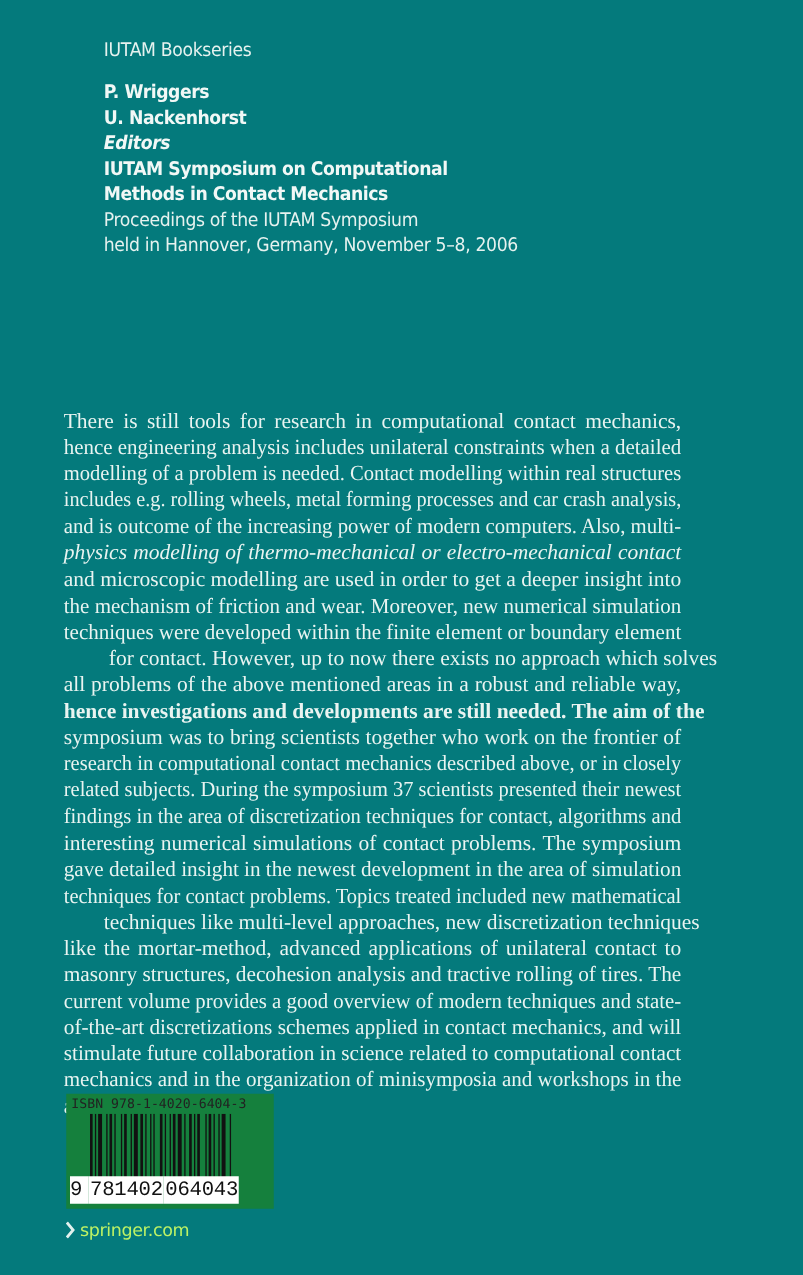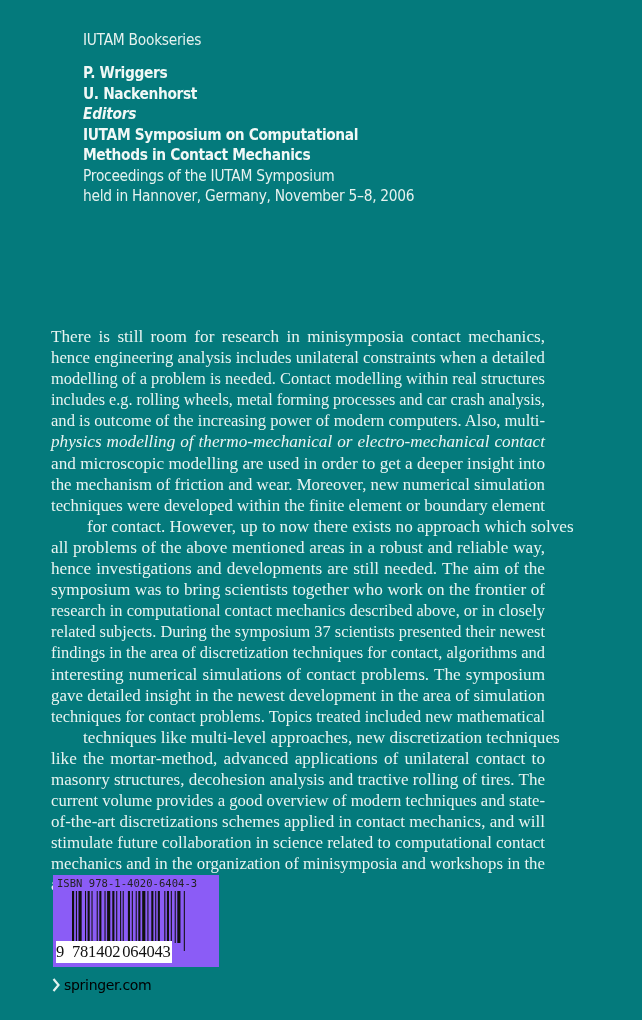--- a/index.html
+++ b/index.html
@@ -92,21 +92,21 @@
     }
     .blurb-line.last {
       text-align-last: left;
     }
     .barcode-box {
       position: absolute;
       left: 53px;
       top: 875px;
       width: 166px;
       height: 92px;
-      background: #8b5cf6;
+      background: #15803d;
     }
     .isbn-text {
       position: absolute;
       left: 4px;
       top: 2px;
       width: 160px;
       font-family: "DejaVu Sans Mono", monospace;
       font-size: 10.5px;
       line-height: 12px;
       color: #222;
@@ -117,21 +117,21 @@
       position: absolute;
       left: 19px;
       top: 16px;
       width: 140px;
       height: 60px;
     }
     .barcode-digits {
       position: absolute;
       left: 3px;
       top: 66px;
-      font-family: Liberation Serif, serif;
+      font-family: Liberation Mono, monospace;
       font-size: 16.5px;
       line-height: 22px;
       color: #111;
       white-space: nowrap;
       letter-spacing: -0.2px;
     }
     .barcode-digits .first {
       display: inline-block;
       width: 15px;
       background: #fff;
@@ -141,21 +141,21 @@
       background: #fff;
       padding: 0 1px;
     }
     .springer {
       position: absolute;
       left: 52px;
       top: 975px;
       font-family: "DejaVu Sans", sans-serif;
       font-size: 14px;
       line-height: 20px;
-      color: #000000;
+      color: #bef264;
       white-space: nowrap;
       letter-spacing: -0.3px;
     }
     .springer .chev {
       display: inline-block;
       width: 8px;
       height: 14px;
       vertical-align: -2px;
       margin-right: 4px;
     }
@@ -168,32 +168,32 @@
   <div class="editor">P. Wriggers</div>
   <div class="editor">U. Nackenhorst</div>
   <div class="editors-label">Editors</div>
   <div class="title-line">IUTAM Symposium on Computational</div>
   <div class="title-line">Methods in Contact Mechanics</div>
   <div class="subtitle-line">Proceedings of the IUTAM Symposium</div>
   <div class="subtitle-line">held in Hannover, Germany, November 5–8, 2006</div>
 </div>
 
 <div class="blurb" id="blurb">
-    <div class="blurb-line"><span style="white-space: nowrap; word-spacing: 0px;">There is still room for research in minisymposia contact mechanics,</span></div>
+    <div class="blurb-line"><span style="white-space: nowrap; word-spacing: 0px;">There is still tools for research in computational contact mechanics,</span></div>
     <div class="blurb-line"><span style="white-space: nowrap; display: inline-block; transform: scaleX(0.974629); transform-origin: left center;">hence engineering analysis includes unilateral constraints when a detailed</span></div>
     <div class="blurb-line"><span style="white-space: nowrap; display: inline-block; transform: scaleX(0.957393); transform-origin: left center;">modelling of a problem is needed. Contact modelling within real structures</span></div>
     <div class="blurb-line"><span style="white-space: nowrap; display: inline-block; transform: scaleX(0.942636); transform-origin: left center;">includes e.g. rolling wheels, metal forming processes and car crash analysis,</span></div>
     <div class="blurb-line"><span style="white-space: nowrap; display: inline-block; transform: scaleX(0.96452); transform-origin: left center;">and is outcome of the increasing power of modern computers. Also, multi-</span></div>
     <div class="blurb-line"><span style="white-space: nowrap; word-spacing: 0px; font-style: italic;">physics modelling of thermo-mechanical or electro-mechanical contact</span></div>
     <div class="blurb-line"><span style="white-space: nowrap; word-spacing: 0px;">and microscopic modelling are used in order to get a deeper insight into</span></div>
     <div class="blurb-line"><span style="white-space: nowrap; display: inline-block; transform: scaleX(0.976828); transform-origin: left center;">the mechanism of friction and wear. Moreover, new numerical simulation</span></div>
     <div class="blurb-line"><span style="white-space: nowrap; display: inline-block; transform: scaleX(0.977401); transform-origin: left center;">techniques were developed within the finite element or boundary element</span></div>
     <div class="blurb-line"><span style="white-space: nowrap; word-spacing: 0px; margin-left: 36px;">for contact. However, up to now there exists no approach which solves</span></div>
     <div class="blurb-line"><span style="white-space: nowrap; word-spacing: 0px;">all problems of the above mentioned areas in a robust and reliable way,</span></div>
-    <div class="blurb-line"><span style="white-space: nowrap; word-spacing: 0px;">hence investigations and developments are still needed. The aim of the</span></div>
+    <div class="blurb-line"><span style="white-space: nowrap; word-spacing: 0px; font-weight: bold;">hence investigations and developments are still needed. The aim of the</span></div>
     <div class="blurb-line"><span style="white-space: nowrap; word-spacing: 0px;">symposium was to bring scientists together who work on the frontier of</span></div>
     <div class="blurb-line"><span style="white-space: nowrap; display: inline-block; transform: scaleX(0.954878); transform-origin: left center;">research in computational contact mechanics described above, or in closely</span></div>
     <div class="blurb-line"><span style="white-space: nowrap; display: inline-block; transform: scaleX(0.9512); transform-origin: left center;">related subjects. During the symposium 37 scientists presented their newest</span></div>
     <div class="blurb-line"><span style="white-space: nowrap; display: inline-block; transform: scaleX(0.959252); transform-origin: left center;">findings in the area of discretization techniques for contact, algorithms and</span></div>
     <div class="blurb-line"><span style="white-space: nowrap; word-spacing: 0px;">interesting numerical simulations of contact problems. The symposium</span></div>
     <div class="blurb-line"><span style="white-space: nowrap; display: inline-block; transform: scaleX(0.984769); transform-origin: left center;">gave detailed insight in the newest development in the area of simulation</span></div>
     <div class="blurb-line"><span style="white-space: nowrap; display: inline-block; transform: scaleX(0.953265); transform-origin: left center;">techniques for contact problems. Topics treated included new mathematical</span></div>
     <div class="blurb-line"><span style="white-space: nowrap; word-spacing: 0px; margin-left: 32px;">techniques like multi-level approaches, new discretization techniques</span></div>
     <div class="blurb-line"><span style="white-space: nowrap; word-spacing: 0px;">like the mortar-method, advanced applications of unilateral contact to</span></div>
     <div class="blurb-line"><span style="white-space: nowrap; display: inline-block; transform: scaleX(0.991035); transform-origin: left center;">masonry structures, decohesion analysis and tractive rolling of tires. The</span></div>

